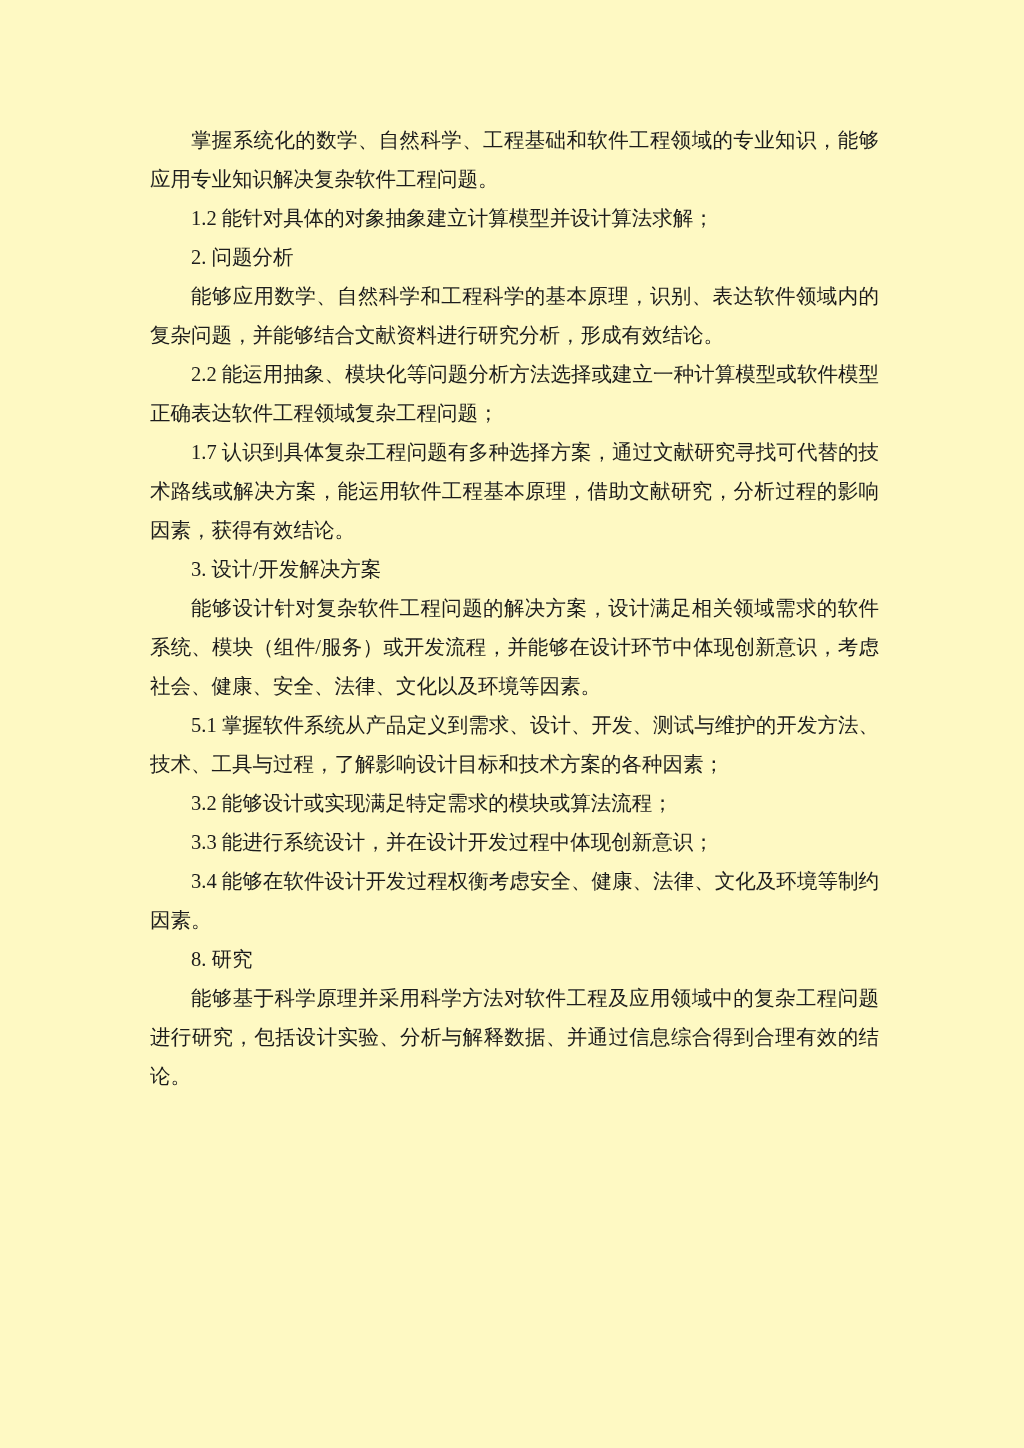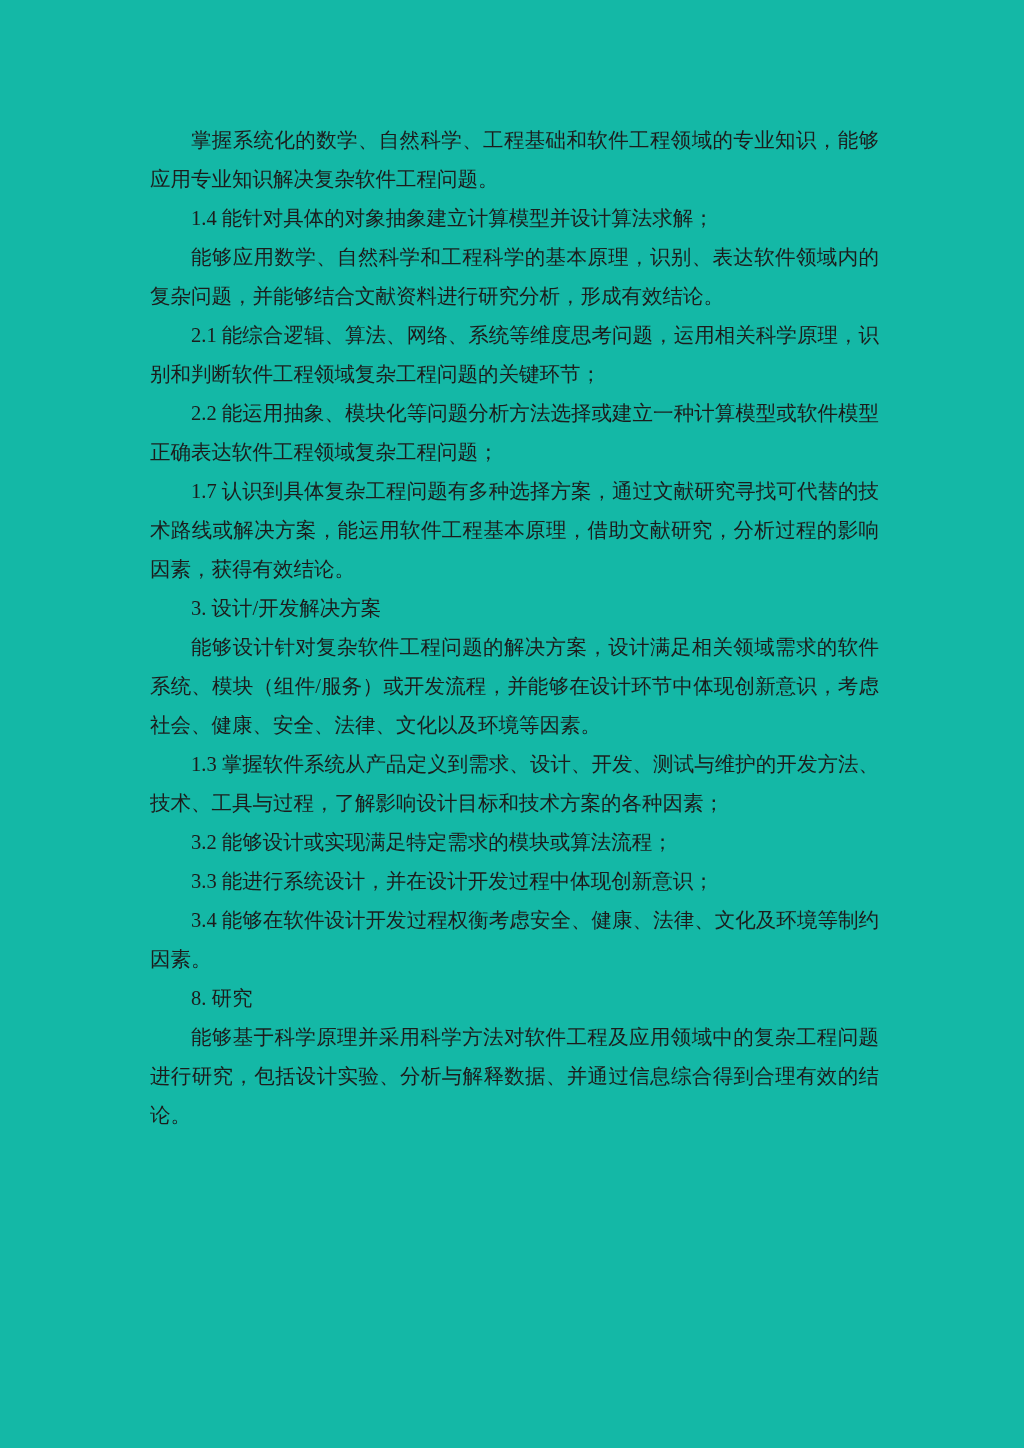--- a/index.html
+++ b/index.html
@@ -4,21 +4,21 @@
 <style>
   html, body {
     margin: 0;
     padding: 0;
     background: #ffffff;
   }
   .page {
     position: relative;
     width: 1024px;
     height: 1448px;
-    background: #14b8a6;
+    background: #fef9c3;
     overflow: hidden;
   }
   .text-block {
     position: absolute;
     left: 150px;
     top: 121px;
     width: 729px;
     font-family: "Liberation Serif", "DejaVu Serif", serif;
     font-size: 20.5px;
     line-height: 39px;
@@ -31,27 +31,27 @@
     text-indent: 2em;
     word-break: break-all;
   }
 </style>
 </head>
 <body>
 
 <div class="page">
   <div class="text-block">
     <p>掌握系统化的数学、自然科学、工程基础和软件工程领域的专业知识，能够应用专业知识解决复杂软件工程问题。</p>
-    <p>1.4 能针对具体的对象抽象建立计算模型并设计算法求解；</p>
+    <p>1.2 能针对具体的对象抽象建立计算模型并设计算法求解；</p>
+    <p>2. 问题分析</p>
     <p>能够应用数学、自然科学和工程科学的基本原理，识别、表达软件领域内的复杂问题，并能够结合文献资料进行研究分析，形成有效结论。</p>
-    <p>2.1 能综合逻辑、算法、网络、系统等维度思考问题，运用相关科学原理，识别和判断软件工程领域复杂工程问题的关键环节；</p>
     <p>2.2 能运用抽象、模块化等问题分析方法选择或建立一种计算模型或软件模型正确表达软件工程领域复杂工程问题；</p>
     <p>1.7 认识到具体复杂工程问题有多种选择方案，通过文献研究寻找可代替的技术路线或解决方案，能运用软件工程基本原理，借助文献研究，分析过程的影响因素，获得有效结论。</p>
     <p>3. 设计/开发解决方案</p>
     <p>能够设计针对复杂软件工程问题的解决方案，设计满足相关领域需求的软件系统、模块（组件/服务）或开发流程，并能够在设计环节中体现创新意识，考虑社会、健康、安全、法律、文化以及环境等因素。</p>
-    <p>1.3 掌握软件系统从产品定义到需求、设计、开发、测试与维护的开发方法、技术、工具与过程，了解影响设计目标和技术方案的各种因素；</p>
+    <p>5.1 掌握软件系统从产品定义到需求、设计、开发、测试与维护的开发方法、技术、工具与过程，了解影响设计目标和技术方案的各种因素；</p>
     <p>3.2 能够设计或实现满足特定需求的模块或算法流程；</p>
     <p>3.3 能进行系统设计，并在设计开发过程中体现创新意识；</p>
     <p>3.4 能够在软件设计开发过程权衡考虑安全、健康、法律、文化及环境等制约因素。</p>
     <p>8. 研究</p>
     <p>能够基于科学原理并采用科学方法对软件工程及应用领域中的复杂工程问题进行研究，包括设计实验、分析与解释数据、并通过信息综合得到合理有效的结论。</p>
   </div>
 </div>
 
 </body></html>

